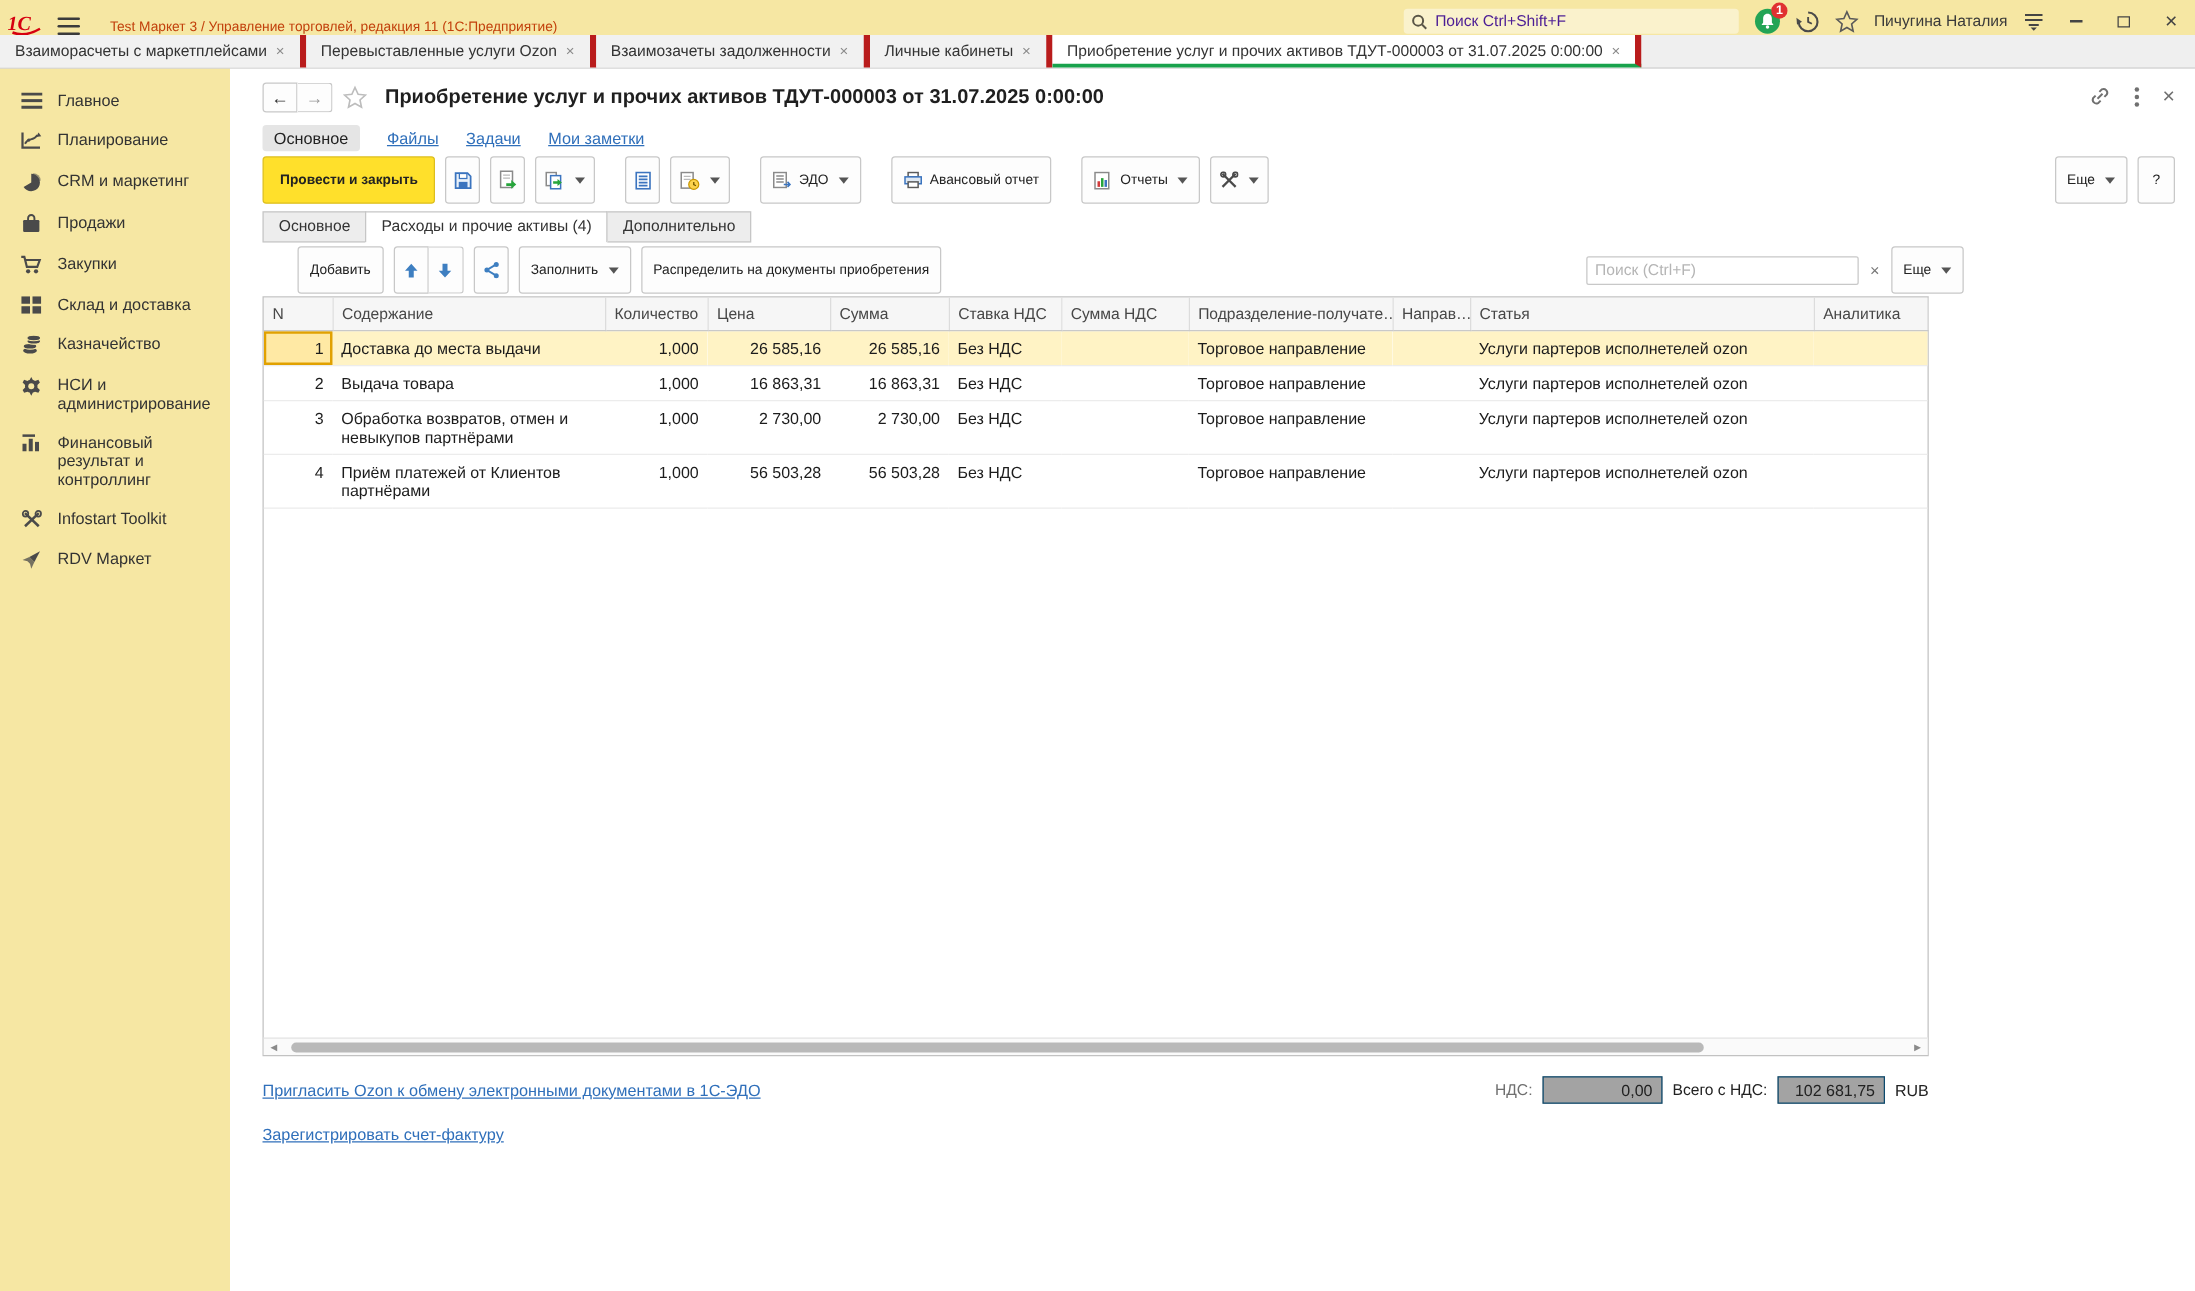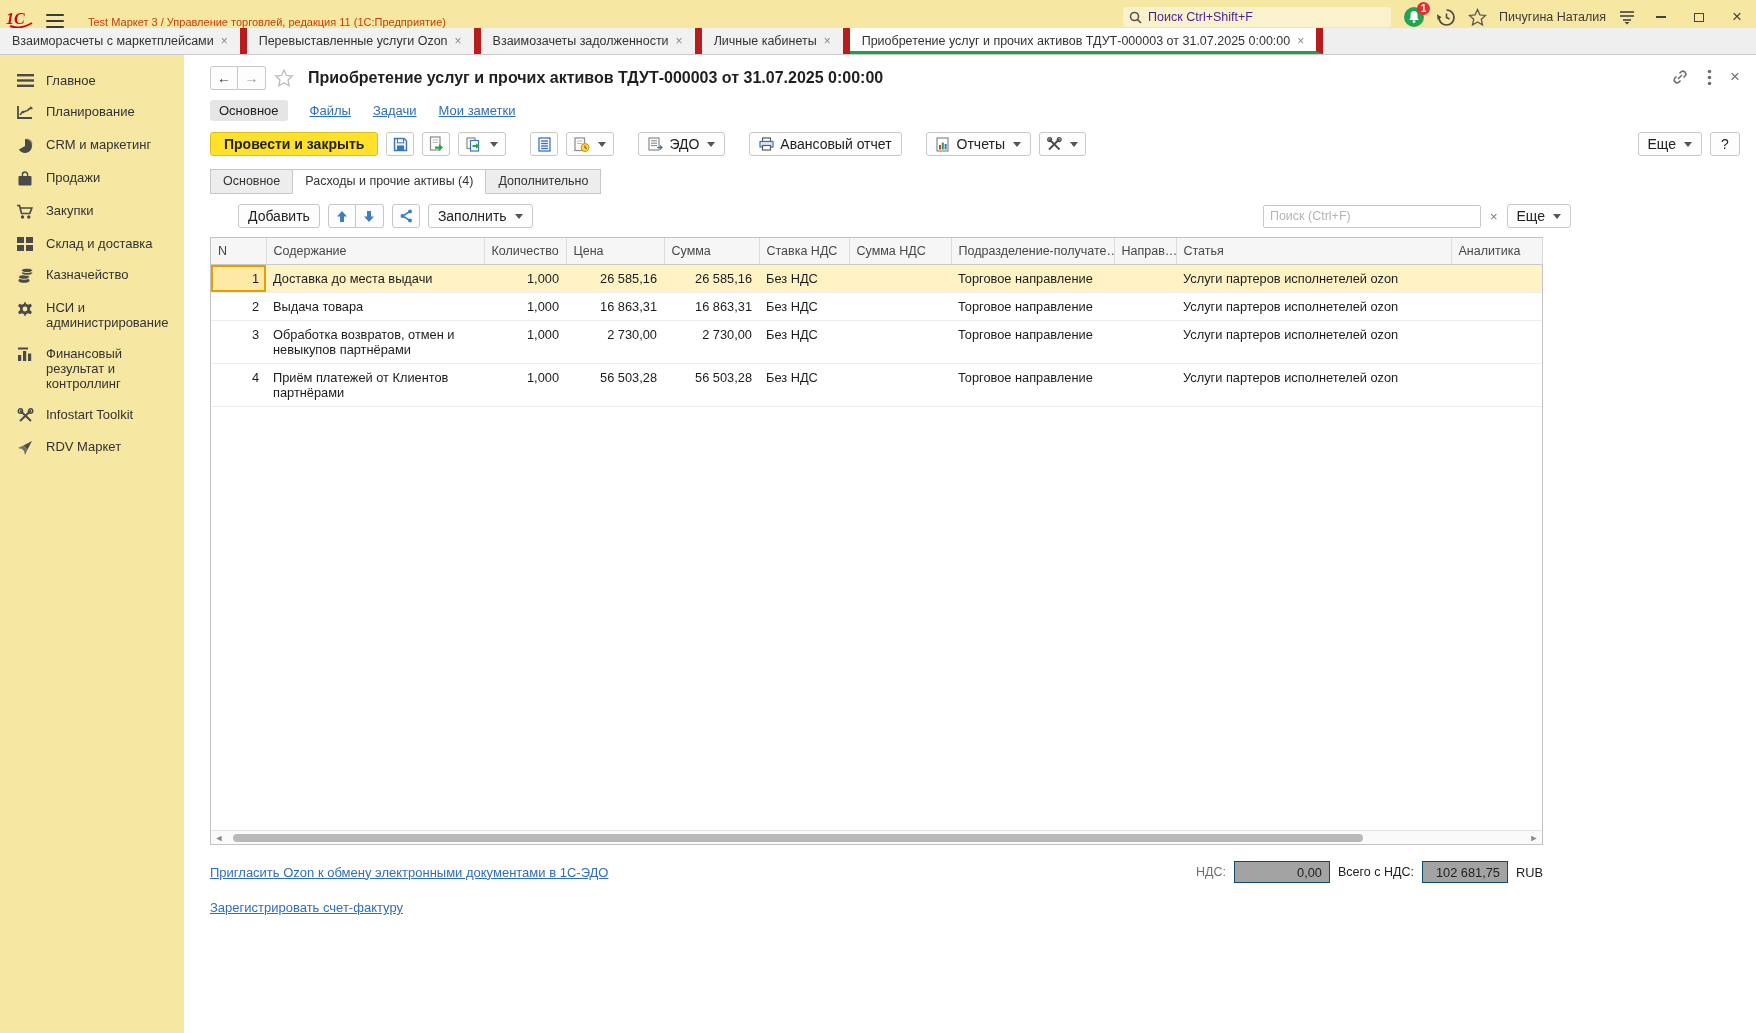--- a/index.html
+++ b/index.html
@@ -17,21 +17,21 @@
   .tb-search .ph { color:#4c1d95; font-size:12.5px; }
   .notif { position:relative; width:22px; height:22px; }
   .badge { position:absolute; top:-4px; right:-5px; background:#E03131; color:#fff; font-size:10px; font-weight:bold; border-radius:8px; min-width:13px; height:13px; line-height:13px; text-align:center; padding:0 2px; }
   .username { font-size:12.5px; color:#3a3a3a; }
   .winbtn { width:26px; height:20px; display:flex; align-items:center; justify-content:center; color:#444; font-size:14px; cursor:pointer; }
   .minbar { width:10px; height:2px; background:#444; }
   .maxbox { width:10px; height:9px; border:1.5px solid #444; }
 
   
   .tabbar { height:27px; background:#EFEFEF; border-bottom:1px solid #CACACA; display:flex; align-items:stretch; }
-  .wtab { display:flex; align-items:center; gap:7px; padding:0 12px; font-size:12.5px; color:#333; border-right:7px solid #b91c1c; background:#F1F1F1; cursor:pointer; white-space:nowrap; }
+  .wtab { display:flex; align-items:center; gap:7px; padding:0 12px; font-size:12.5px; color:#333; border-right:5px solid #b91c1c; background:#F1F1F1; cursor:pointer; white-space:nowrap; }
   .wtab .x { color:#8a8a8a; font-size:12px; cursor:pointer; }
   .wtab.active { background:#FFFFFF; border-bottom:3px solid var(--accent-green,#18A24C); padding-top:2px; }
 
   
   .app { display:flex; height:978px; }
   .sidebar { width:184px; background:var(--brand-yellow,#F6E7A3); padding:10px 0 0 0; flex-shrink:0; }
   .snav { display:flex; align-items:flex-start; gap:12px; padding:8px 8px 8px 16px; cursor:pointer; }
   .snav .sicon { width:18px; flex-shrink:0; display:flex; justify-content:center; margin-top:1px; }
   .snav .slabel { font-size:13px; color:#333; line-height:15px; }
   .content { flex:1; background:#fff; padding:8px 0 0 26px; position:relative; }
@@ -44,21 +44,21 @@
   .navbtn:last-child { border-radius:0 3px 3px 0; border-left:none; }
   .doc-title { font-size:16px; font-weight:bold; color:#1f1f1f; margin-left:6px; white-space:nowrap; }
   .doc-head-right { position:absolute; right:16px; top:12px; display:flex; gap:18px; align-items:center; }
 
   .navlinks { display:flex; align-items:center; gap:22px; margin-top:6px; height:22px; }
   .navlink { color:var(--link-blue,#2F6FBA); text-decoration:underline; font-size:13px; cursor:pointer; }
   .navlink.current { color:#222; text-decoration:none; background:#E5E5E5; border-radius:3px; padding:3px 9px; }
 
   
   .toolbar { display:flex; align-items:center; gap:8px; margin-top:8px; height:30px; }
-  .btn { background:#FDFDFD; border:1px solid #C8C8C8; border-radius:3px; height:24px; display:inline-flex; align-items:center; gap:6px; padding:0 9px; font-size:14px; color:#222; cursor:pointer; white-space:nowrap; }
+  .btn { background:#FDFDFD; border:1px solid #C8C8C8; border-radius:3px; height:38px; display:inline-flex; align-items:center; gap:6px; padding:0 9px; font-size:11px; color:#222; cursor:pointer; white-space:nowrap; }
   .btn.icon-only { width:28px; padding:0; justify-content:center; }
   .btn.primary { background:var(--button-yellow,#FFE02B); border-color:#DDBE1C; font-weight:bold; padding:0 13px; }
   .caret { width:0; height:0; border-left:4px solid transparent; border-right:4px solid transparent; border-top:5px solid #555; margin-left:2px; }
   .tb-gap { width:8px; }
   .toolbar-right { margin-left:auto; display:flex; gap:8px; margin-right:16px; }
 
   
   .formtabs { display:flex; margin-top:10px; align-items:flex-end; }
   .ftab { padding:4px 12px 5px; border:1px solid #C6C6C6; background:#EDEDED; font-size:12.5px; color:#333; cursor:pointer; margin-right:-1px; }
   .ftab.active { background:#fff; border-bottom-color:#fff; position:relative; z-index:2; }
@@ -451,20 +451,21 @@
             <path d="M11 2.5 L3.5 7 L11 11.5" fill="none" stroke="#3E7FC1" stroke-width="1.6"></path>
             <circle cx="11" cy="2.5" r="2" fill="#3E7FC1"></circle>
             <circle cx="3.5" cy="7" r="2" fill="#3E7FC1"></circle>
             <circle cx="11" cy="11.5" r="2" fill="#3E7FC1"></circle>
           </svg>
       </button>
       <button class="btn">
           <span>Заполнить</span>
           <span class="caret"></span>
         </button>
+      <button class="btn">Распределить на документы приобретения</button>
       <div class="cmd-right">
         <input class="search-input" placeholder="Поиск (Ctrl+F)" style="">
         <span class="clearx">×</span>
         <button class="btn">
             <span>Еще</span>
             <span class="caret"></span>
           </button>
       </div>
     </div>
 

